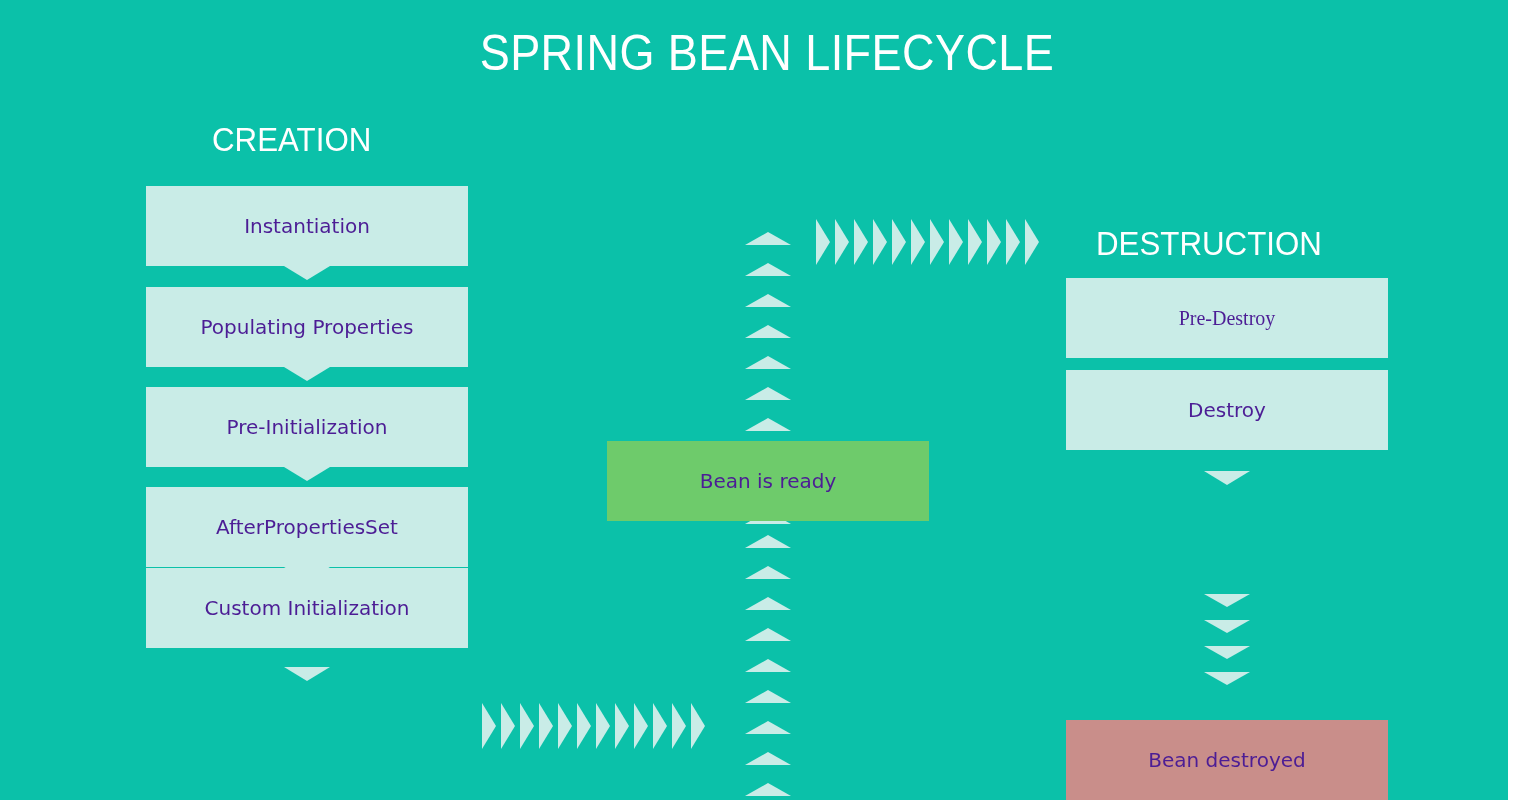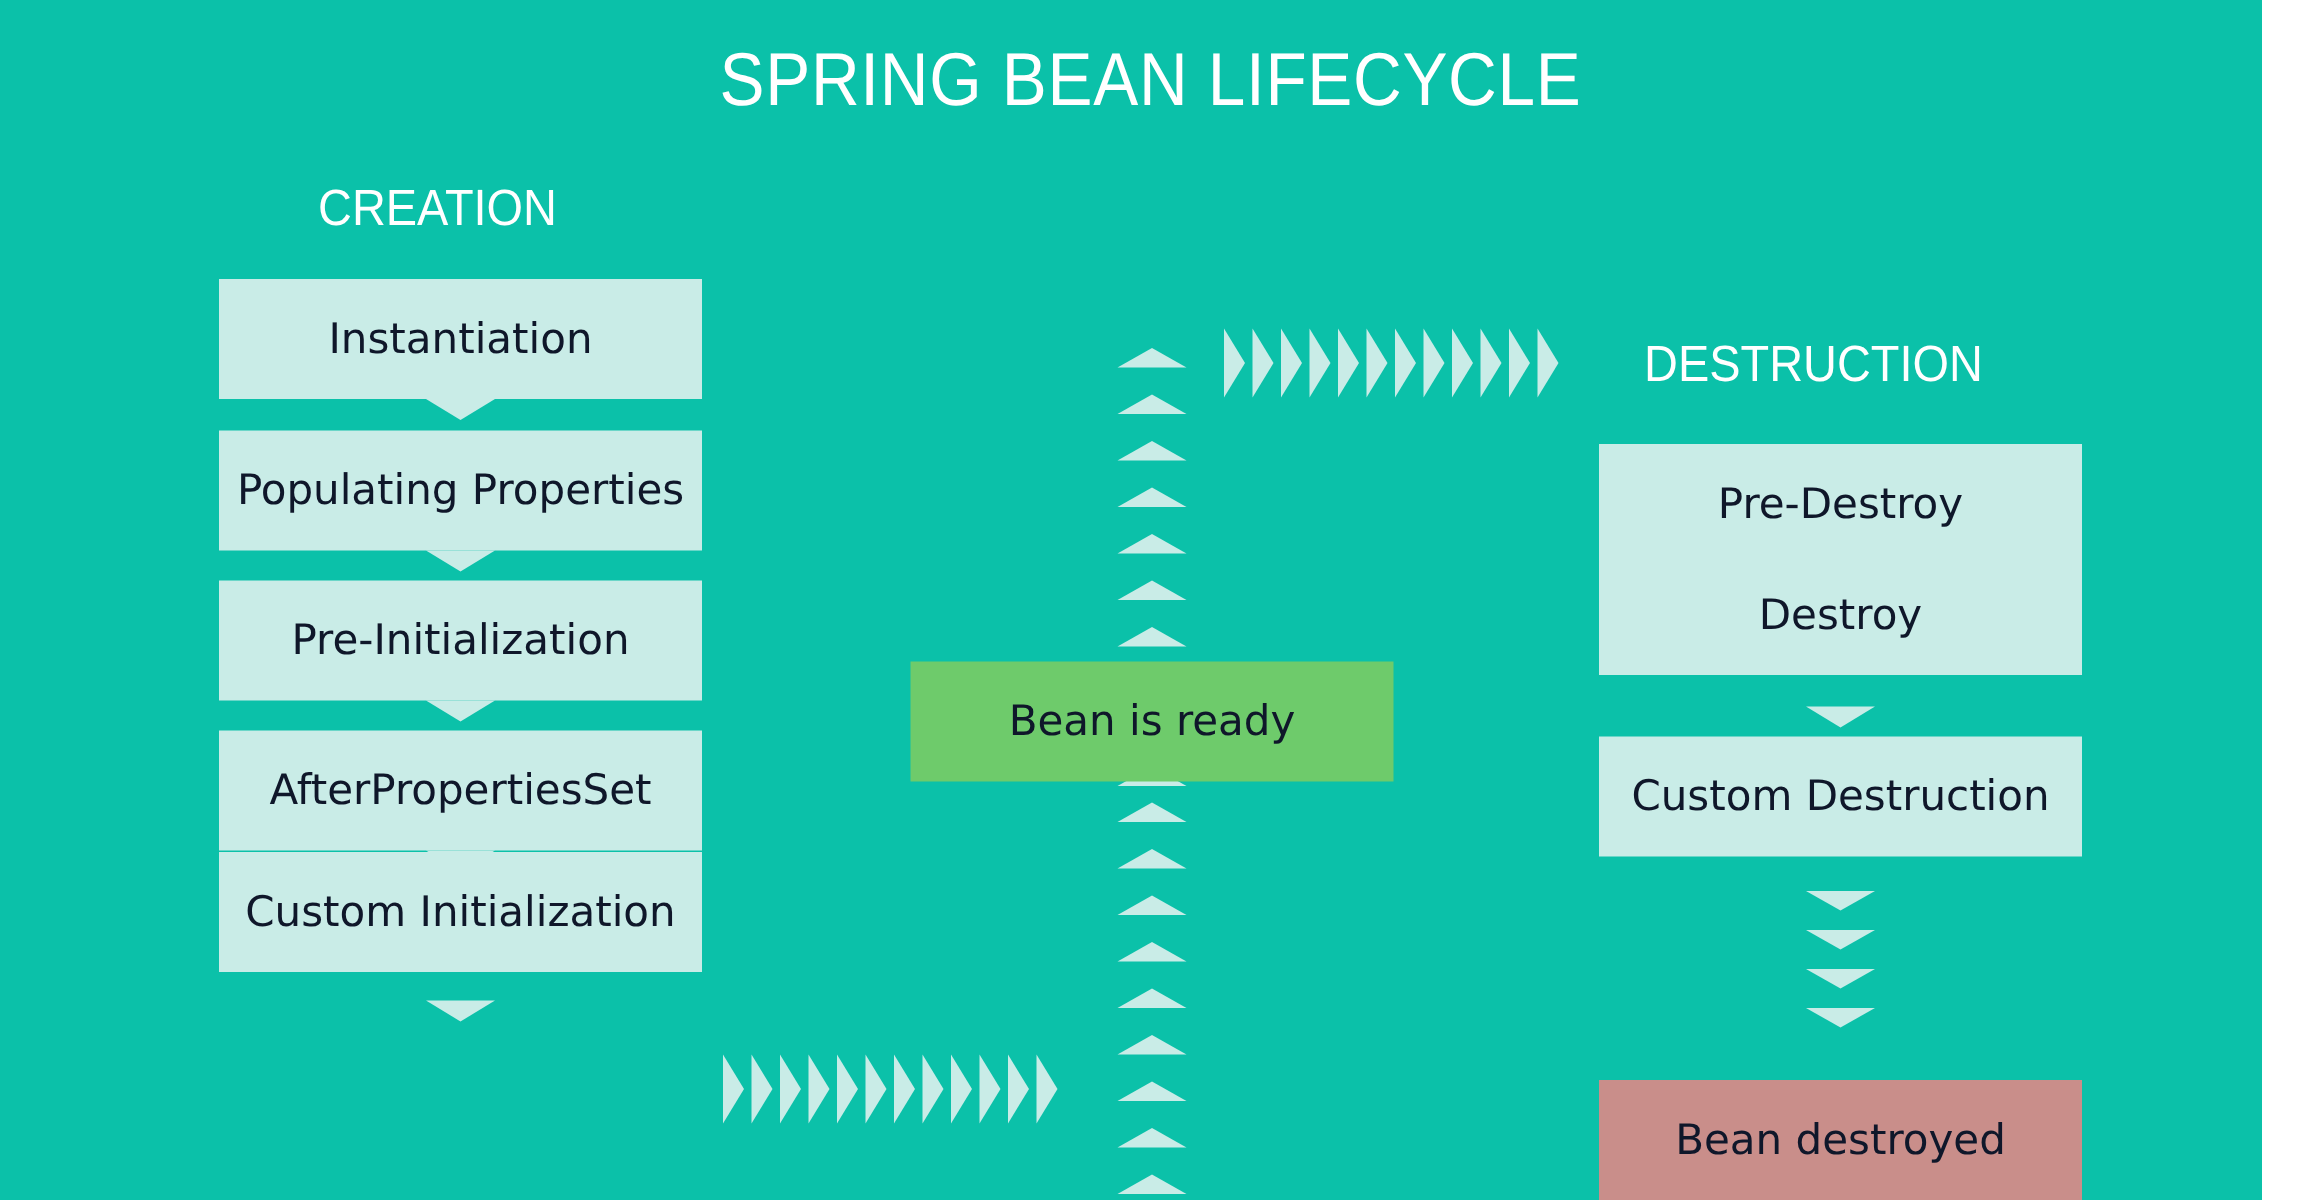--- a/index.html
+++ b/index.html
@@ -60,23 +60,23 @@
   
   .node {
     position: absolute;
     width: 322px;
     height: 80px;
     display: flex;
     align-items: center;
     justify-content: center;
     box-sizing: border-box;
     background: #c9ece7;
-    color: #0f172a;
+    color: #4c1d95;
     font-family: "DejaVu Sans", sans-serif;
-    font-size: 28px;
+    font-size: 20px;
     font-weight: 400;
     line-height: 30px;
     white-space: nowrap;
   }
   .node.ready {
     background: #6ecb6b;
   }
   .node.destroyed {
     background: #c98e8a;
     margin-top: 34px;
@@ -239,31 +239,30 @@
       <span class="chev"></span>
       <span class="chev"></span>
       <span class="chev"></span>
       <span class="chev"></span>
       <span class="chev"></span>
       <span class="chev"></span>
     </div>
 
   <div class="col-heading destruction">DESTRUCTION</div>
 
-  <div class="node col-right" style="top:296px;">Pre-Destroy</div>
+  <div class="node col-right" style="top:278px;font-family:Liberation Serif, serif;">Pre-Destroy</div>
   <div class="connector-down col-right" style="top:370px;">
       <span class="tri"></span>
     </div>
 
   <div class="node col-right" style="top:370px;">Destroy</div>
   <div class="connector-down col-right" style="top:471px;">
       <span class="tri"></span>
     </div>
 
-  <div class="node col-right" style="top:491px;">Custom Destruction</div>
 
   <div class="chev-col-down" id="chev-down-destroy" style="left:1204px; top:594px;">
       <span class="chev"></span>
       <span class="chev"></span>
       <span class="chev"></span>
       <span class="chev"></span>
     </div>
 
   <div class="node destroyed col-right" style="top:686px;">Bean destroyed</div>
 

